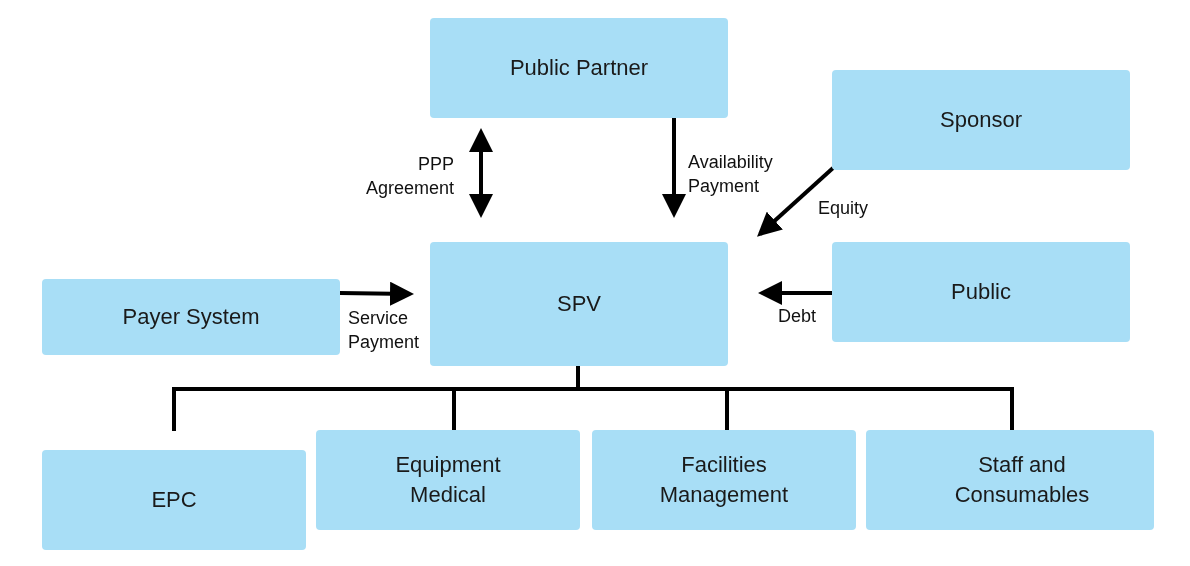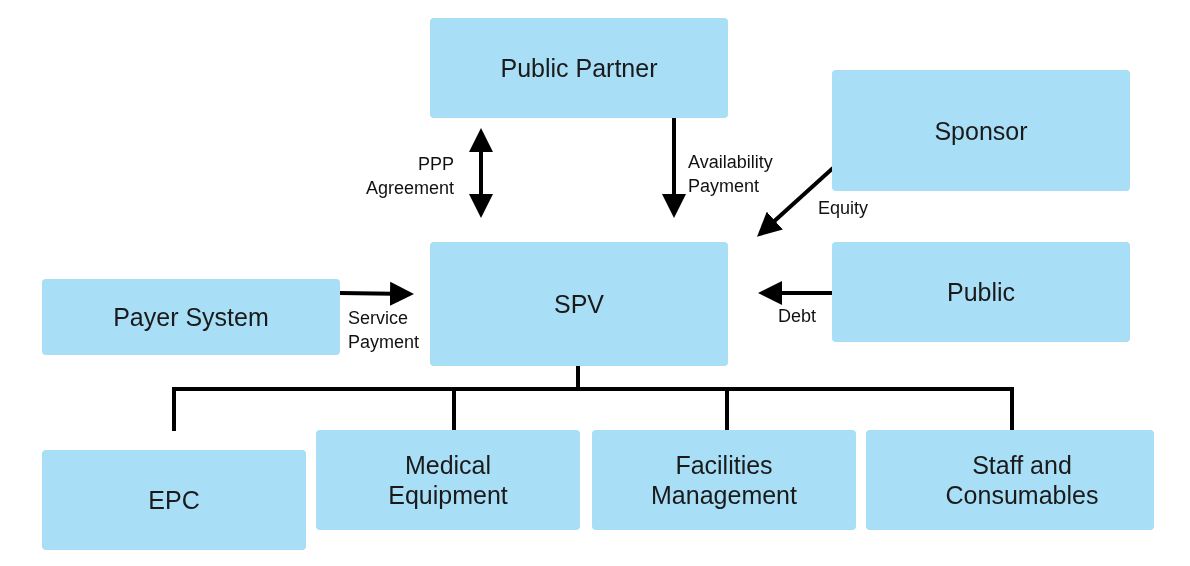--- a/index.html
+++ b/index.html
@@ -1,20 +1,20 @@
 <!DOCTYPE html>
 <html><head>
 <meta charset="utf-8">
 <style>
   html, body { margin:0; padding:0; background:#ffffff; }
   body { width:1190px; height:566px; position:relative; overflow:hidden;
          font-family:"Liberation Sans", sans-serif; color:#111; }
   .box { position:absolute; background:#a8def6; border-radius:4px;
          display:flex; align-items:center; justify-content:center; text-align:center;
-         font-size:25px; line-height:30px; color:#1a1a1a; }
+         font-size:22px; line-height:30px; color:#1a1a1a; }
   .lbl { position:absolute; font-size:18px; line-height:24px; color:#111; }
   svg.conn { position:absolute; left:0; top:0; }
 </style>
 </head>
 <body>
 
 <svg class="conn" width="1190" height="566">
   <defs>
     <marker id="ah" markerWidth="6" markerHeight="6" refX="5" refY="3" orient="auto" markerUnits="strokeWidth">
       <path d="M0,0 L6,3 L0,6 z" fill="#000"></path>
@@ -34,40 +34,40 @@
     <line x1="174" y1="389" x2="174" y2="431"></line>
     <line x1="454" y1="389" x2="454" y2="431"></line>
     <line x1="727" y1="389" x2="727" y2="431"></line>
     <line x1="1012" y1="389" x2="1012" y2="431"></line>
   </g>
 </svg>
 
 <div class="box" style="left:430px;top:18px;width:298px;height:100px;">
     <span>Public Partner</span>
   </div>
-<div class="box" style="left:832px;top:70px;width:298px;height:121px;">
+<div class="box" style="left:832px;top:70px;width:298px;height:100px;">
     <span>Sponsor</span>
   </div>
 <div class="box" style="left:42px;top:243px;width:298px;height:76px;margin-top:36px;">
     <span>Payer System</span>
   </div>
 <div class="box" style="left:430px;top:242px;width:298px;height:124px;">
     <span>SPV</span>
   </div>
 <div class="box" style="left:832px;top:242px;width:298px;height:100px;">
     <span>Public</span>
   </div>
 
 <div class="box" style="left:42px;top:450px;width:264px;height:100px;">
     <span>EPC</span>
   </div>
 <div class="box" style="left:316px;top:430px;width:264px;height:100px;">
     <div>
+      <div>Equipment</div>
       <div>Medical</div>
-      <div>Equipment</div>
     </div>
   </div>
 <div class="box" style="left:592px;top:430px;width:264px;height:100px;">
     <div>
       <div>Facilities</div>
       <div>Management</div>
     </div>
   </div>
 <div class="box" style="left:866px;top:430px;width:264px;height:100px;padding-left:24px;">
     <div>

